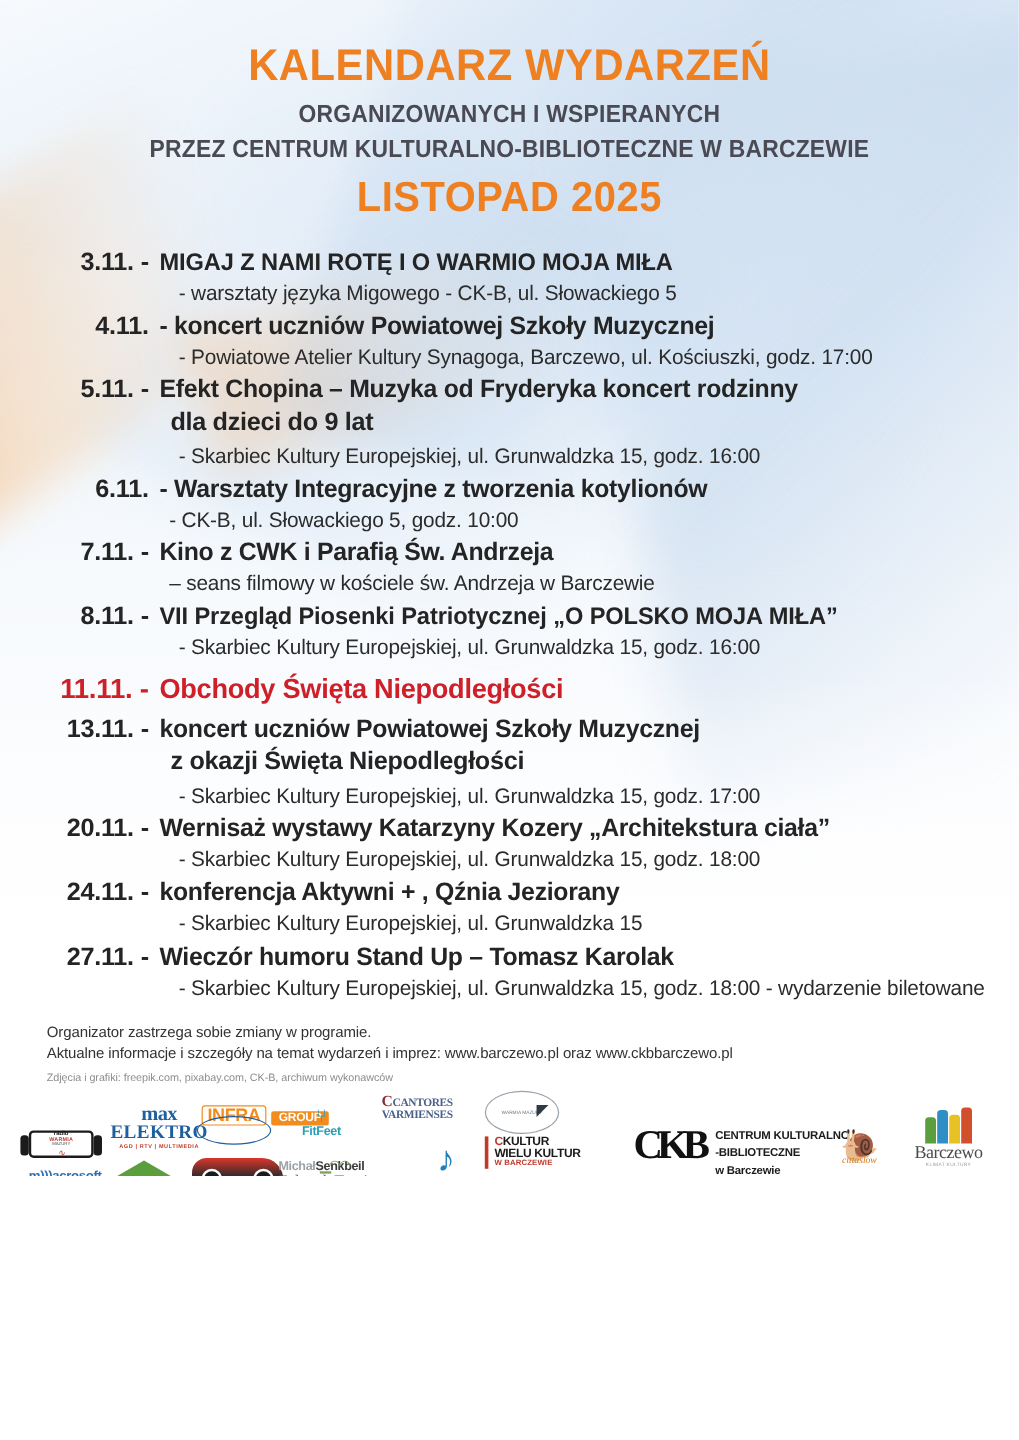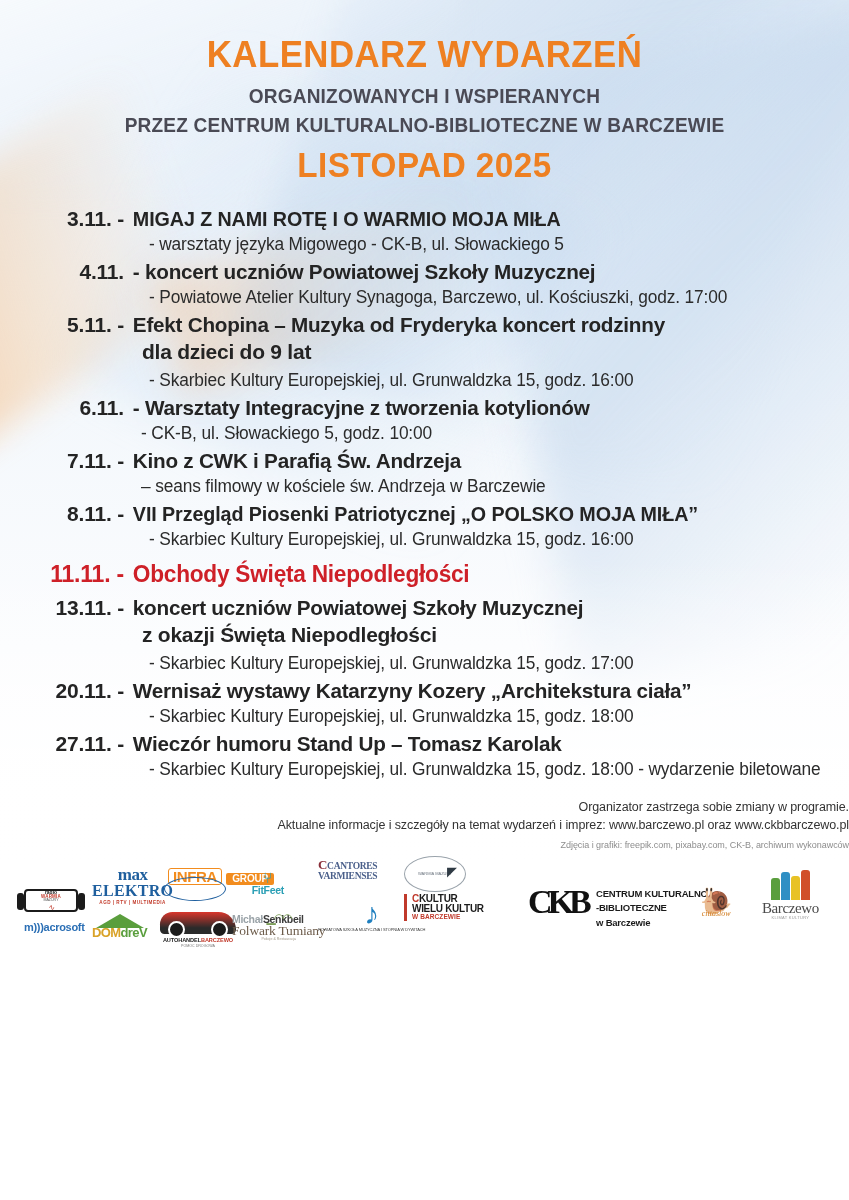--- a/index.html
+++ b/index.html
@@ -172,22 +172,21 @@
   .event.highlight .ev-date { font-size: 23px; }
   .event.highlight .ev-title { font-size: 23px; }
 
   .ev-row-gap { height: 6px; }
 
   
   .footer-notes {
     position: relative;
     z-index: 4;
     margin-top: 14px;
-    padding-left: 54px;
-    text-align: right;
+    padding-left: 39px;
   }
   .fn-line {
     font-size: 12.5px;
     color: #333333;
     line-height: 1.5;
     letter-spacing: -0.1px;
   }
   .fn-credit {
     font-size: 9px;
     color: #8d8d8d;
@@ -427,20 +426,27 @@
     </div>
 
     <div class="event">
       <div class="ev-title-row">
         <span class="ev-date">20.11. -</span>
         <span class="ev-title">Wernisaż wystawy Katarzyny Kozery „Architekstura ciała”</span>
       </div>
       <div class="ev-venue indent-more">- Skarbiec Kultury Europejskiej, ul. Grunwaldzka 15, godz. 18:00</div>
     </div>
 
+    <div class="event">
+      <div class="ev-title-row">
+        <span class="ev-date">24.11. -</span>
+        <span class="ev-title">konferencja Aktywni + ,  Qźnia Jeziorany</span>
+      </div>
+      <div class="ev-venue indent-more">- Skarbiec Kultury Europejskiej, ul. Grunwaldzka 15</div>
+    </div>
 
     <div class="event">
       <div class="ev-title-row">
         <span class="ev-date">27.11. -</span>
         <span class="ev-title">Wieczór humoru Stand Up – Tomasz Karolak</span>
       </div>
       <div class="ev-venue indent-more">- Skarbiec Kultury Europejskiej, ul. Grunwaldzka 15, godz. 18:00 - wydarzenie biletowane</div>
     </div>
 
   </div>

